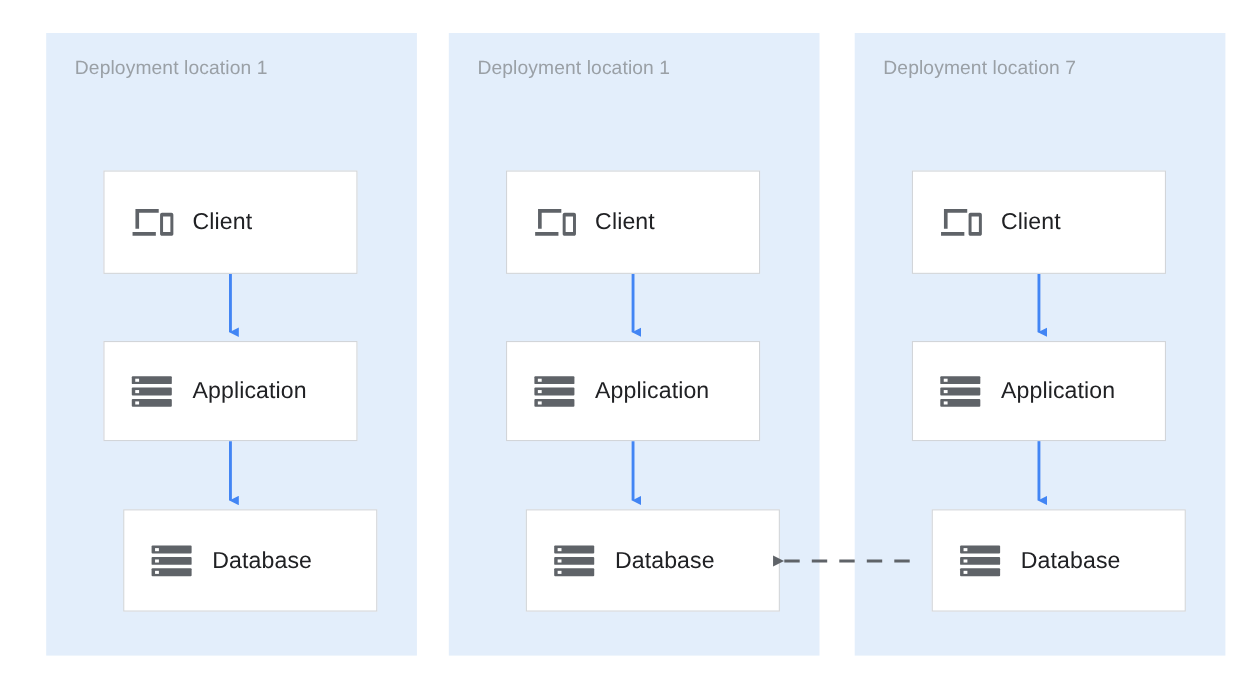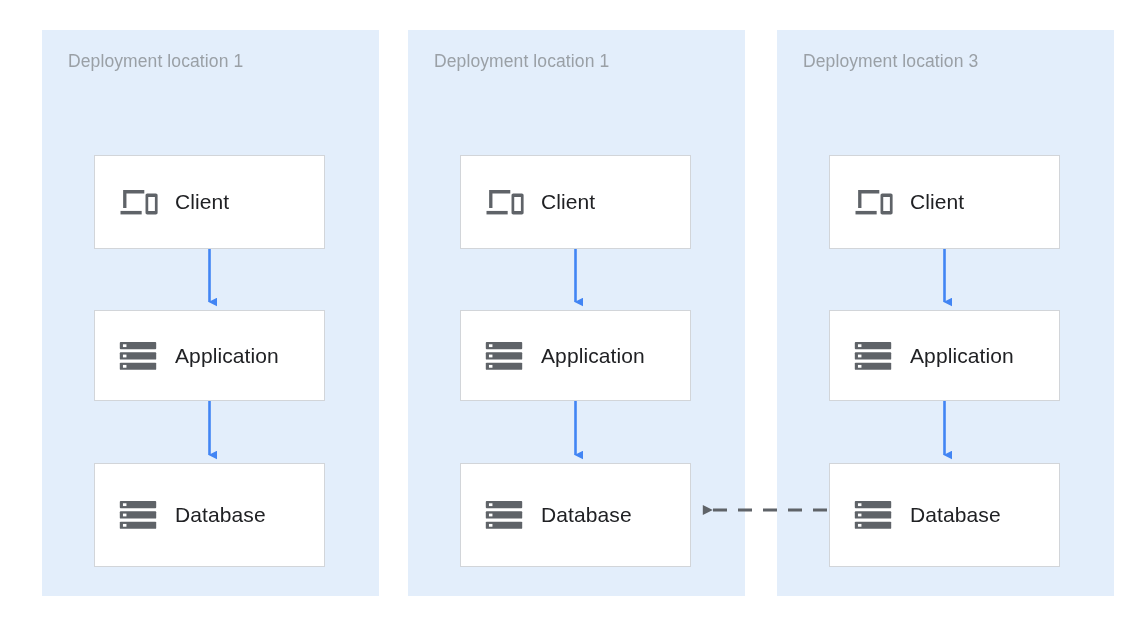--- a/index.html
+++ b/index.html
@@ -53,21 +53,21 @@
     width: 231px;
     background: #ffffff;
     border: 1px solid #d2d5d9;
     box-sizing: border-box;
     display: flex;
     align-items: center;
     padding-left: 22px;
   }
   .node-client   { top: 125px; height: 94px; }
   .node-app      { top: 280px; height: 91px; }
-  .node-db       { top: 433px; height: 104px; }
+  .node-db       { top: 433px; height: 93px; margin-left: 18px; }
 
   .node-icon {
     width: 42px;
     height: 42px;
     flex: 0 0 42px;
     display: block;
   }
   .node-label {
     margin-left: 16px;
     font-size: 21px;
@@ -191,21 +191,21 @@
         <rect x="1.6" y="9.9" width="20.8" height="4.1" rx="0.5" fill="#5f6368"></rect>
         <rect x="3.4" y="11.2" width="2.0" height="1.6" fill="#ffffff"></rect>
         <rect x="1.6" y="15.8" width="20.8" height="4.1" rx="0.5" fill="#5f6368"></rect>
         <rect x="3.4" y="17.1" width="2.0" height="1.6" fill="#ffffff"></rect>
       </svg>
       <span class="node-label">Database</span>
     </div>
   </div>
 
   <div class="zone" id="zone-2">
-    <div class="zone-title">Deployment location 3</div>
+    <div class="zone-title">Deployment location 7</div>
 
     <svg class="conn" viewBox="0 0 337 566" aria-hidden="true">
       <defs>
         <marker id="arrow-blue-3" markerWidth="9" markerHeight="9" refX="4.5" refY="7.6" orient="auto" markerUnits="userSpaceOnUse">
           <path d="M0.2,0 L8.8,0 L4.5,8.6 Z" fill="#4285f4"></path>
         </marker>
       </defs>
       <line x1="167.5" y1="219" x2="167.5" y2="272" stroke="#4285f4" stroke-width="2.6" marker-end="url(#arrow-blue-3)"></line>
       <line x1="167.5" y1="371" x2="167.5" y2="425" stroke="#4285f4" stroke-width="2.6" marker-end="url(#arrow-blue-3)"></line>
     </svg>

